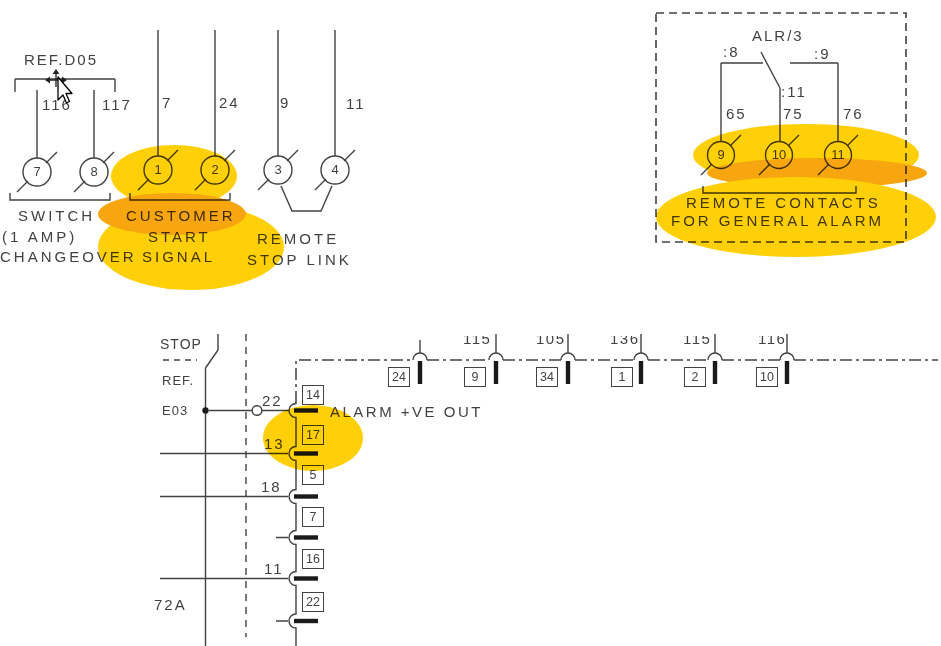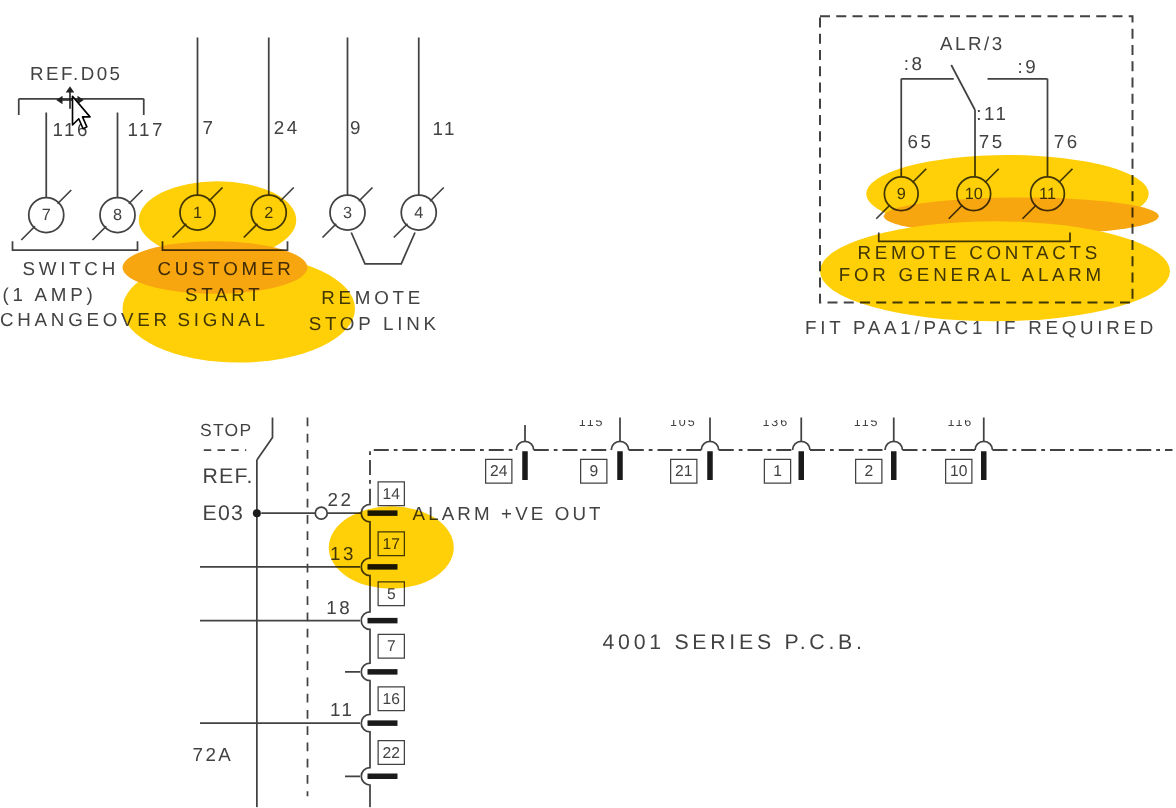--- a/index.html
+++ b/index.html
@@ -1,27 +1,27 @@
 <!DOCTYPE html>
 <html><head>
 <meta charset="utf-8">
 <style>
   html,body{margin:0;padding:0;background:#fff;}
   #page{position:relative;width:941px;height:646px;background:#ffffff;overflow:hidden;
         font-family:"Liberation Sans", sans-serif;color:#424242;}
   svg{position:absolute;left:0;top:0;}
   .t{position:absolute;white-space:nowrap;font-size:15px;letter-spacing:3px;color:#424242;line-height:16px;}
   .wl{letter-spacing:2px;}              
-  .sm{font-size:17px;letter-spacing:1px;}
+  .sm{font-size:13px;letter-spacing:1px;}
   .cd{position:absolute;width:28px;text-align:center;font-size:13px;letter-spacing:0;line-height:14px;} 
   .bx{position:absolute;width:20px;height:18px;border:1.6px solid #424242;font-size:12.5px;letter-spacing:0;
       display:flex;align-items:center;justify-content:center;background:transparent;}
   .big{font-size:17px;letter-spacing:3px;}
   .clipnum{position:absolute;top:336px;height:12px;overflow:hidden;}
-  .clipnum span{display:block;margin-top:-5px;font-size:10px;line-height:15px;letter-spacing:1.5px;}
+  .clipnum span{display:block;margin-top:-5px;font-size:15px;line-height:15px;letter-spacing:1.5px;}
   #highlights{mix-blend-mode:multiply;}
 </style>
 </head>
 <body>
 
 <div id="page">
 
   <svg width="941" height="646" viewBox="0 0 941 646">
     <g stroke="#424242" stroke-width="1.4" fill="none">
 
@@ -157,63 +157,61 @@
   <span class="t wl" style="left:814px;top:46px">:9</span>
   <span class="t wl" style="left:781px;top:84px">:11</span>
   <span class="t wl" style="left:726px;top:106px">65</span>
   <span class="t wl" style="left:783px;top:106px">75</span>
   <span class="t wl" style="left:843px;top:106px">76</span>
   <span class="cd" style="left:707px;top:148px">9</span>
   <span class="cd" style="left:765px;top:148px">10</span>
   <span class="cd" style="left:824px;top:148px">11</span>
   <span class="t" style="left:686px;top:195px">REMOTE CONTACTS</span>
   <span class="t" style="left:671px;top:213px">FOR GENERAL ALARM</span>
-  <span class="t" style="left:644px;top:255px">FIT PAA1/PAC1 IF REQUIRED</span>
 
   <span class="t sm" style="left:160px;top:336px;font-size:14px">STOP</span>
   <span class="t sm" style="left:162px;top:373px">REF.</span>
   <span class="t sm" style="left:162px;top:403px">E03</span>
   <span class="t wl" style="left:262px;top:393px">22</span>
   <span class="t wl" style="left:264px;top:436px">13</span>
   <span class="t wl" style="left:261px;top:479px">18</span>
   <span class="t wl" style="left:264px;top:561px">11</span>
   <span class="t wl" style="left:154px;top:597px">72A</span>
   <span class="t" style="left:330px;top:404px;letter-spacing:2.5px">ALARM +VE OUT</span>
 
   <div class="bx" style="left:302px;top:385px">14</div>
   <div class="bx" style="left:302px;top:425px">17</div>
   <div class="bx" style="left:302px;top:465px">5</div>
   <div class="bx" style="left:302px;top:507px">7</div>
   <div class="bx" style="left:302px;top:549px">16</div>
   <div class="bx" style="left:302px;top:592px">22</div>
 
   <div class="bx" style="left:388px;top:367px">24</div>
   <div class="bx" style="left:464px;top:367px">9</div>
-  <div class="bx" style="left:536px;top:367px">21</div>
+  <div class="bx" style="left:536px;top:367px">34</div>
   <div class="bx" style="left:611px;top:367px">1</div>
   <div class="bx" style="left:684px;top:367px">2</div>
   <div class="bx" style="left:756px;top:367px">10</div>
 
   <div class="clipnum" style="left:463px">
       <span>115</span>
     </div>
   <div class="clipnum" style="left:536px">
       <span>105</span>
     </div>
   <div class="clipnum" style="left:610px">
       <span>136</span>
     </div>
   <div class="clipnum" style="left:683px">
       <span>115</span>
     </div>
   <div class="clipnum" style="left:758px">
       <span>116</span>
     </div>
 
-  <span class="t big" style="left:482px;top:506px">4001 SERIES P.C.B.</span>
 
   <svg id="highlights" width="941" height="646" viewBox="0 0 941 646">
     <ellipse cx="174" cy="176" rx="63" ry="31" fill="#FFCF08"></ellipse>
     <ellipse cx="191" cy="247" rx="93" ry="43" fill="#FFCF08"></ellipse>
     <ellipse cx="172" cy="214" rx="74" ry="21" fill="#F7A60F"></ellipse>
     <ellipse cx="806" cy="155" rx="113" ry="31" fill="#FFCF08"></ellipse>
     <ellipse cx="817" cy="173" rx="110" ry="15" fill="#F7A60F"></ellipse>
     <ellipse cx="796" cy="217" rx="140" ry="40" fill="#FFCF08"></ellipse>
     <ellipse cx="313" cy="438" rx="50" ry="33" fill="#FFCF08"></ellipse>
   </svg>

